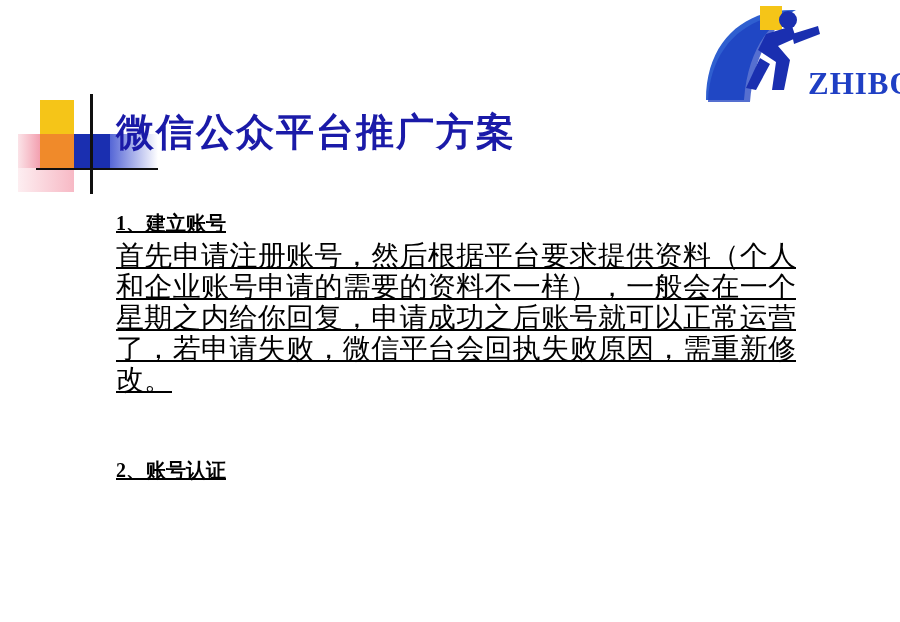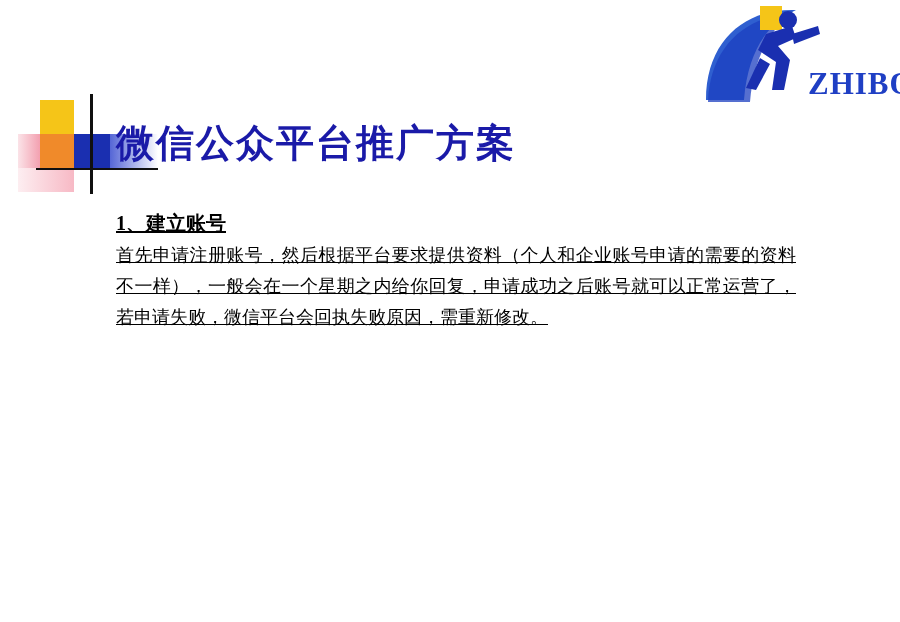--- a/index.html
+++ b/index.html
@@ -106,21 +106,21 @@
     top: 72px;
     width: 122px;
     height: 2px;
     background: #101010;
   }
 
   
   .title {
     position: absolute;
     left: 116px;
-    top: 118px;
+    top: 107px;
     font-family: "Liberation Serif", serif;
     font-weight: bold;
     font-size: 38px;
     color: #1a1aa8;
     letter-spacing: 2px;
     white-space: nowrap;
   }
 
   
   .body {
@@ -136,21 +136,21 @@
   .section-head {
     font-family: "Liberation Serif", serif;
     font-weight: bold;
     font-size: 20px;
     color: #000000;
     line-height: 30px;
     margin-bottom: 2px;
   }
   .section-body {
     font-family: "Liberation Serif", serif;
-    font-size: 18px;
+    font-size: 28px;
     color: #000000;
     line-height: 31px;
     text-align: justify;
   }
   .gap {
     height: 30px;
   }
 </style>
 </head>
 <body>
@@ -192,17 +192,18 @@
   <div class="body">
 
     <div class="section">
       <div class="section-head">1、建立账号</div>
       <div class="section-body">首先申请注册账号，然后根据平台要求提供资料（个人和企业账号申请的需要的资料不一样），一般会在一个星期之内给你回复，申请成功之后账号就可以正常运营了，若申请失败，微信平台会回执失败原因，需重新修改。</div>
     </div>
 
     <div class="gap"></div>
 
     <div class="section">
+      <div class="section-head">2、账号认证</div>
     </div>
 
   </div>
 
 </div>
 
 </body></html>

